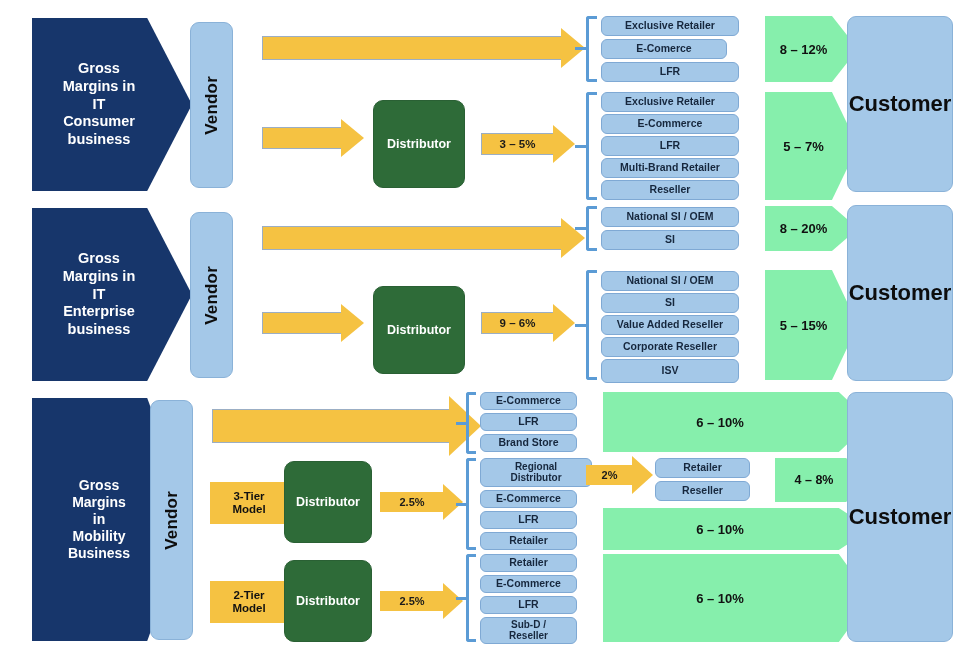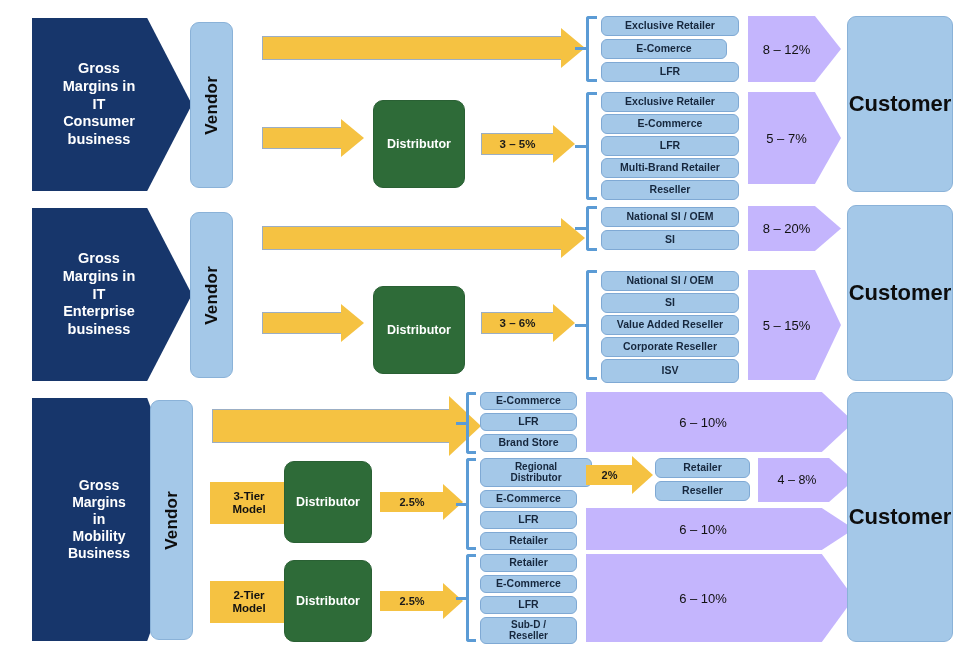--- a/index.html
+++ b/index.html
@@ -63,23 +63,23 @@
     display:flex;align-items:center;justify-content:center;
     font-weight:bold;font-size:12.5px;color:#1a1a1a;
   }
   .arrow-thin{
     background:#F5C242;
     border:1px solid #9BAEC4;
   }
 
   
   .chev{
-    background:#c4b5fd;
-    display:flex;align-items:center;justify-content:center;
-    font-weight:normal;color:#111;
+    background:#86efac;
+    display:flex;align-items:center;justify-content:center;
+    font-weight:bold;color:#111;margin-left:17px;
   }
 
   
   .blockarrow{
     background:#F5C242;
     display:flex;align-items:center;justify-content:center;
     font-weight:bold;color:#111;text-align:center;line-height:1.12;
   }
 </style>
 </head>
@@ -146,21 +146,21 @@
   <div class="abs chip" style="left:601px;top:136px;width:138px;height:20px;">
     <span>LFR</span>
     </div>
   <div class="abs chip" style="left:601px;top:158px;width:138px;height:20px;">
     <span>Multi-Brand Retailer</span>
     </div>
   <div class="abs chip" style="left:601px;top:180px;width:138px;height:20px;">
     <span>Reseller</span>
     </div>
 
-  <div class="abs chev" style="left:748px;top:92px;width:93px;height:92px;font-size:13px;
+  <div class="abs chev" style="left:748px;top:92px;width:93px;height:108px;font-size:13px;
               clip-path:polygon(0% 0%, 72% 0%, 100% 50%, 72% 100%, 0% 100%);">
     <span style="margin-right:16px;">5 – 7%</span>
   </div>
 
   <div class="abs lblue customer" style="left:847px;top:16px;width:106px;height:176px;">
     <span>Customer</span>
   </div>
 
   <div class="abs banner" style="left:32px;top:208px;width:160px;height:173px;font-size:14.5px;padding-right:26px;">
     <div>
@@ -180,21 +180,21 @@
   <div class="abs" style="left:561px;top:218px;width:0;height:0;border-style:solid;border-width:20px 0 20px 24px;border-color:transparent transparent transparent #F5C242;"></div>
 
   <div class="abs arrow-thin" style="left:262px;top:312px;width:84px;height:22px;"></div>
   <div class="abs" style="left:341px;top:304px;width:0;height:0;border-style:solid;border-width:19px 0 19px 23px;border-color:transparent transparent transparent #F5C242;"></div>
 
   <div class="abs green" style="left:373px;top:286px;width:92px;height:88px;">
     <span>Distributor</span>
   </div>
 
   <div class="abs arrow-long" style="left:481px;top:312px;width:73px;height:22px;border:1px solid #9BAEC4;">
-    <span style="font-size:11.5px;">3 – 6%</span>
+    <span style="font-size:11.5px;">9 – 6%</span>
   </div>
   <div class="abs" style="left:553px;top:304px;width:0;height:0;border-style:solid;border-width:19px 0 19px 22px;border-color:transparent transparent transparent #F5C242;"></div>
 
   <div class="abs bracket" style="left:586px;top:206px;width:11px;height:45px;"></div>
   <div class="abs bracket-stem" style="left:575px;top:227px;width:13px;height:0;"></div>
 
   <div class="abs bracket" style="left:586px;top:270px;width:11px;height:110px;"></div>
   <div class="abs bracket-stem" style="left:575px;top:324px;width:13px;height:0;"></div>
 
   <div class="abs chip" style="left:601px;top:207px;width:138px;height:20px;">

